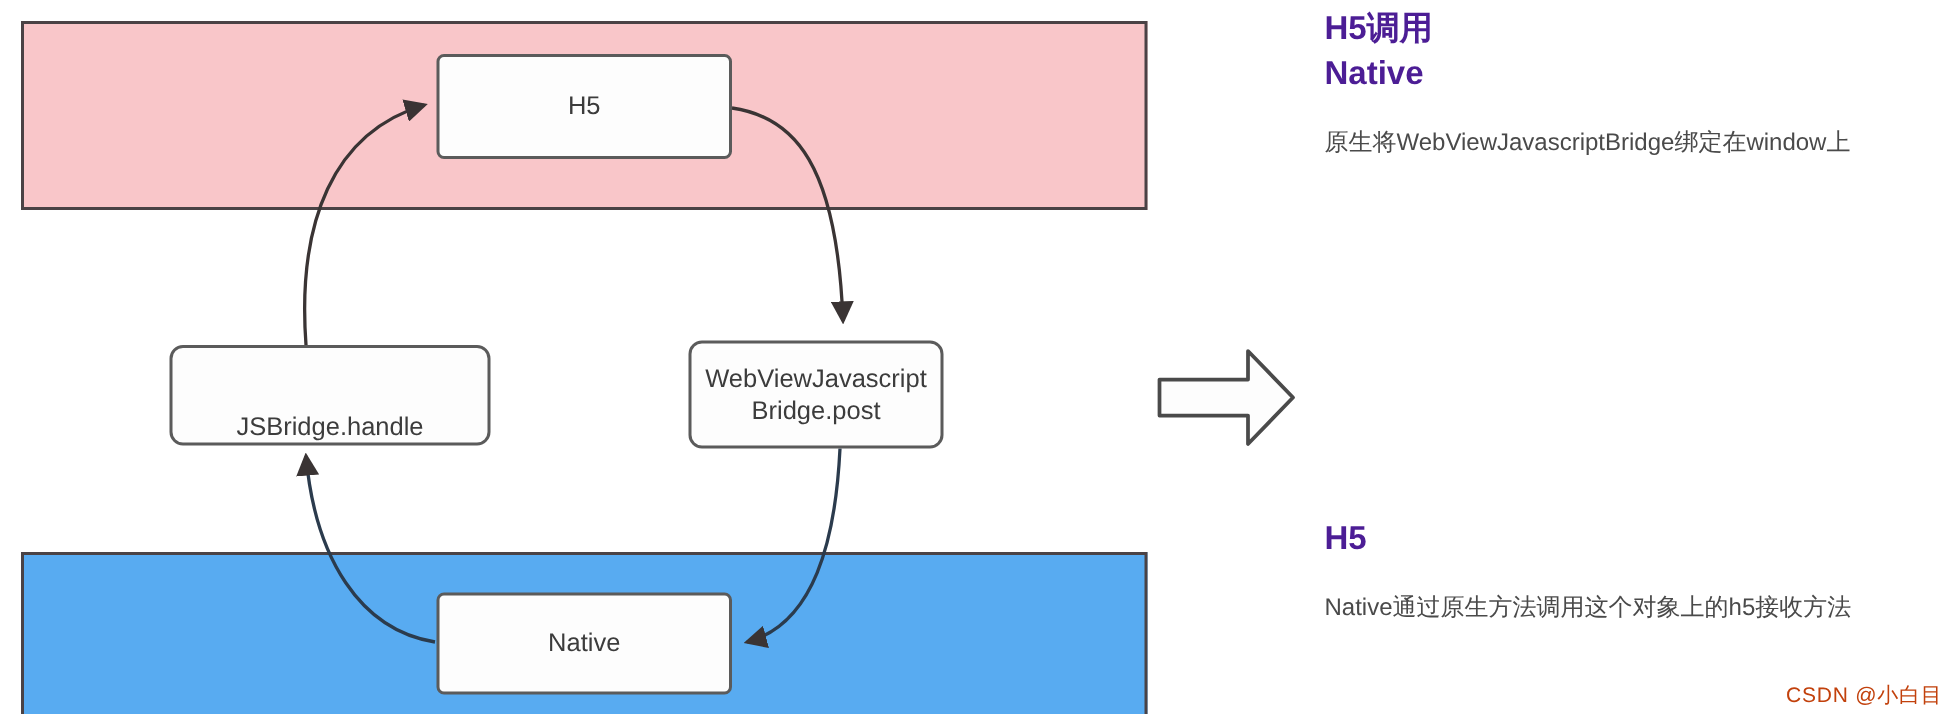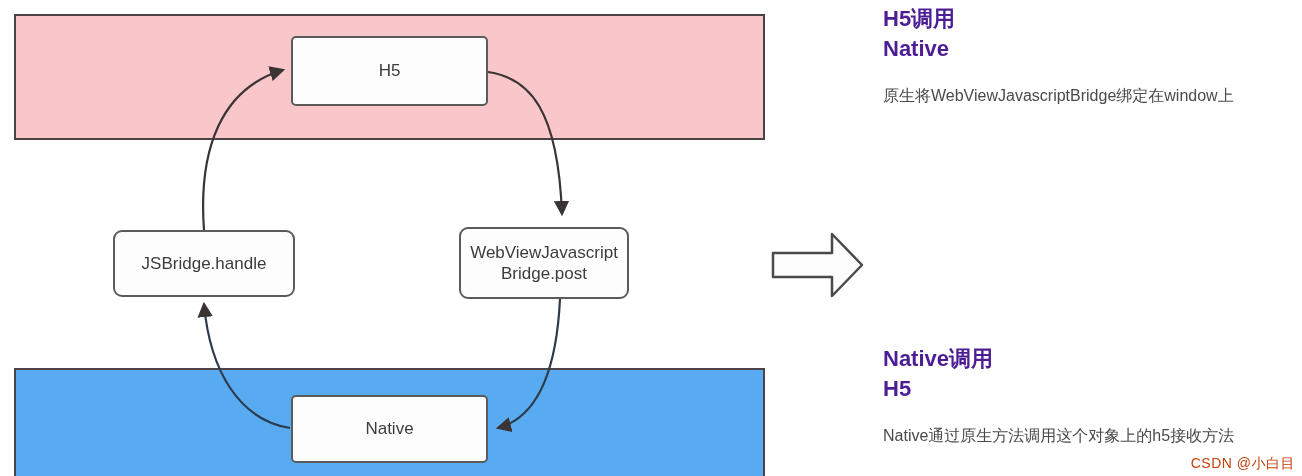--- a/index.html
+++ b/index.html
@@ -15,21 +15,21 @@
   
   .arrows{position:absolute;left:0;top:0;width:1302px;height:476px;z-index:2;}
   
   .node{
     position:absolute;z-index:3;box-sizing:border-box;
     background:#fdfdfd;border:2px solid #5b5b5b;
     display:flex;flex-direction:column;align-items:center;justify-content:center;
     color:#3c3c3c;font-size:17px;line-height:1.25;text-align:center;
   }
   .node-h5{left:291px;top:36px;width:197px;height:70px;border-radius:5px;}
-  .node-jsbridge{left:113px;top:230px;width:182px;height:67px;border-radius:9px;}
+  .node-jsbridge{left:113px;top:230px;width:214px;height:67px;border-radius:9px;justify-content:flex-end;}
   .node-webview{left:459px;top:227px;width:170px;height:72px;border-radius:9px;}
   .node-native{left:291px;top:395px;width:197px;height:68px;border-radius:5px;}
   
   .notes{position:absolute;left:883px;top:0;width:380px;z-index:3;}
   .note{position:absolute;left:0;width:368px;}
   .note-top{top:4px;}
   .note-bottom{top:344px;}
   .note-title{font-size:22px;font-weight:bold;color:#4c1d95;line-height:30px;}
   .note-body{margin-top:21px;font-size:16px;color:#4a4a4a;line-height:22px;}
   .watermark{
@@ -82,21 +82,20 @@
         <div>H5调用</div>
         <div>Native</div>
       </div>
       <div class="note-body">
         <div>原生将WebViewJavascriptBridge绑定在window上</div>
       </div>
     </div>
 
     <div class="note note-bottom">
       <div class="note-title">
-        <div>Native调用</div>
         <div>H5</div>
       </div>
       <div class="note-body">
         <div>Native通过原生方法调用这个对象上的h5接收方法</div>
       </div>
     </div>
 
   </div>
 
   <div class="watermark">CSDN @小白目</div>

